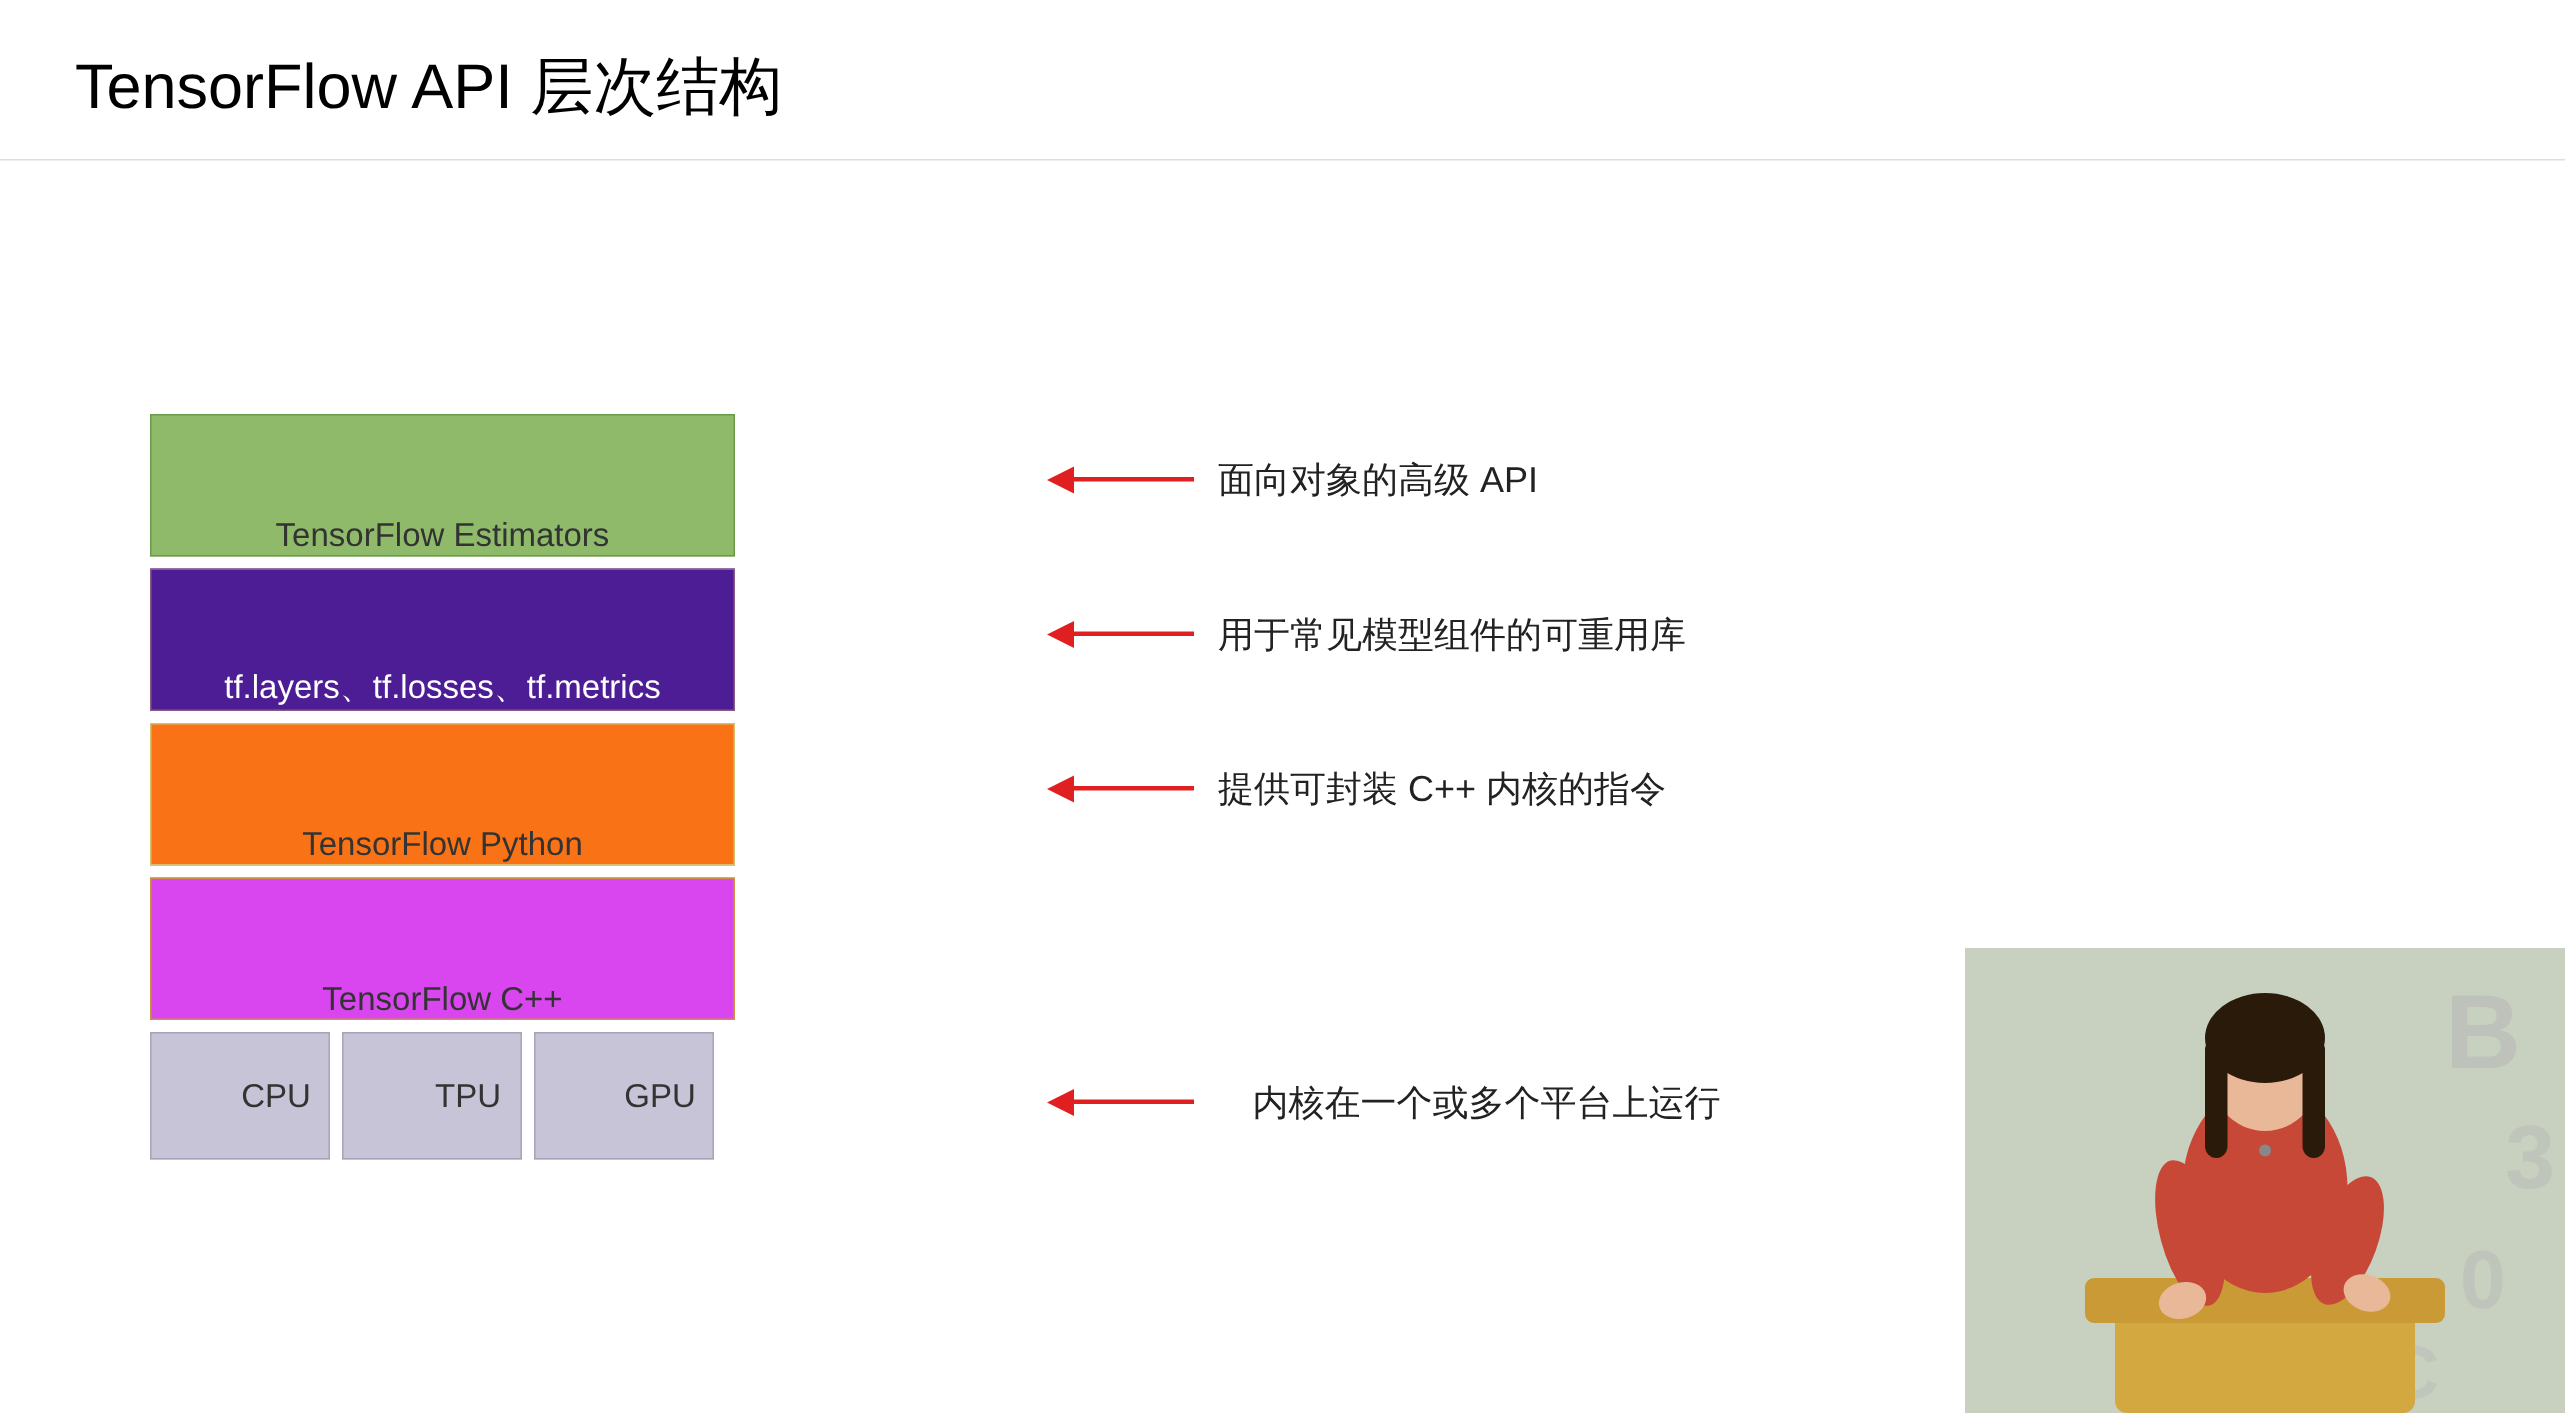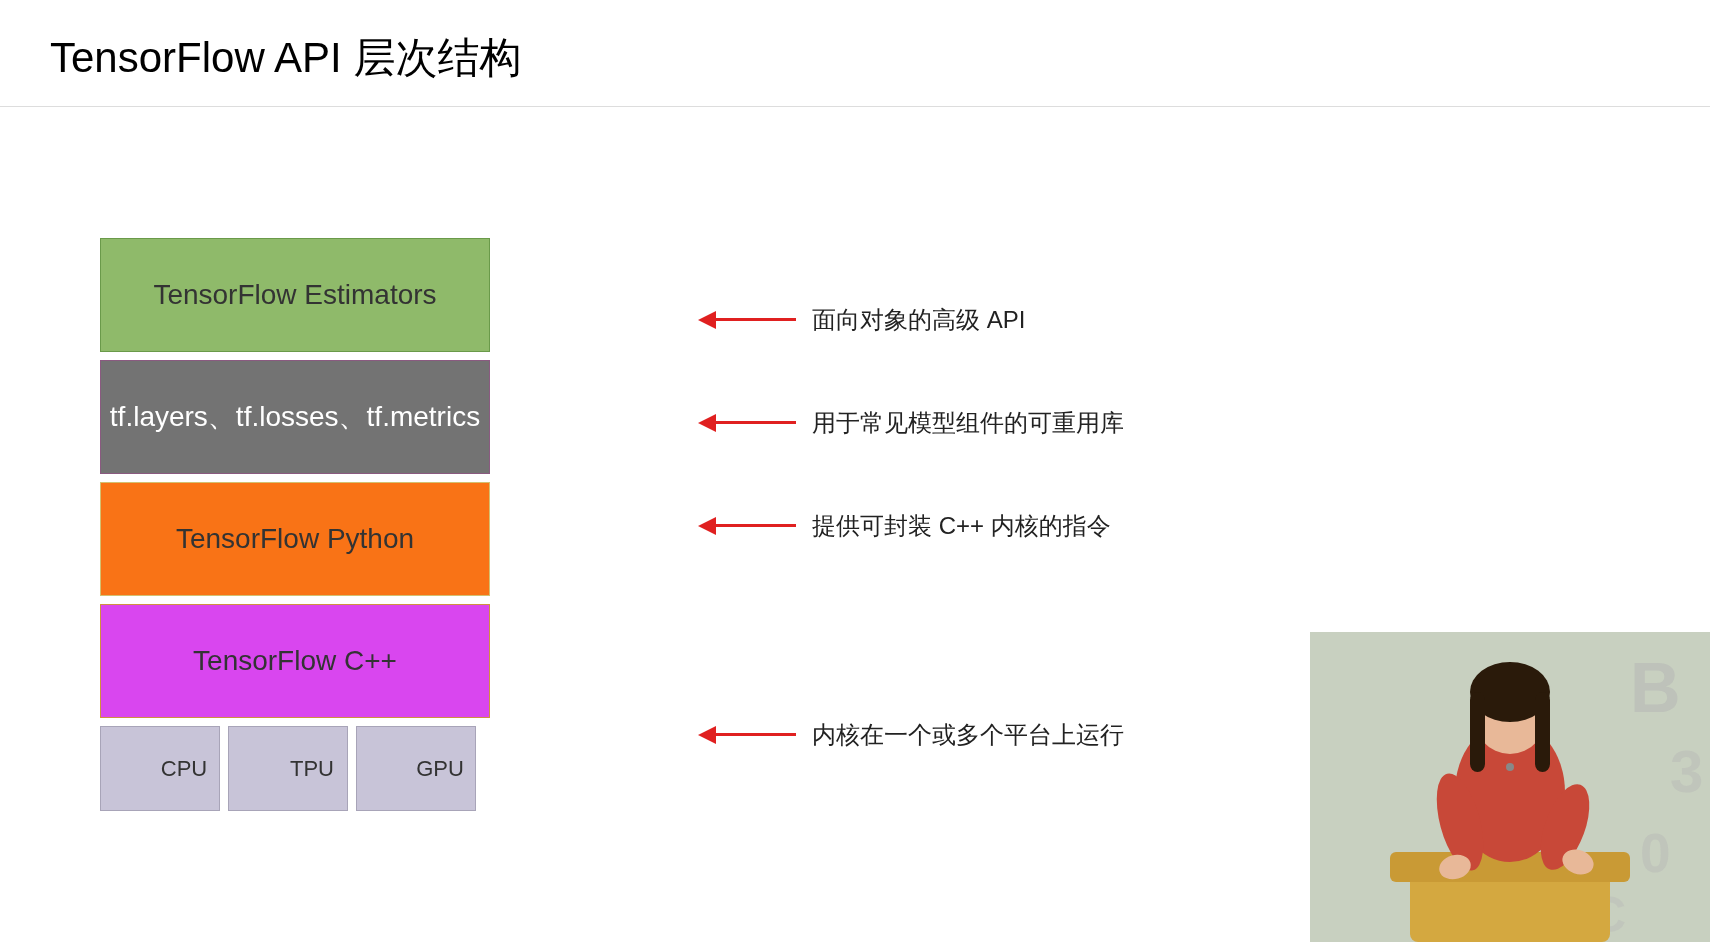--- a/index.html
+++ b/index.html
@@ -40,34 +40,34 @@
       width: 560px;
       flex-shrink: 0;
     }
     .layer-row {
       display: flex;
       align-items: stretch;
       margin-bottom: 8px;
     }
     .layer-box {
       width: 390px;
-      height: 114px;
-      display: flex;
-      align-items: center;
-      justify-content: center;
-      font-size: 28px;
+      height: 95px;
+      display: flex;
+      align-items: flex-end;
+      justify-content: center;
+      font-size: 22px;
       color: #333;
       border: 1.5px solid transparent;
     }
     .layer-estimators {
       background: #8fba6a;
       border-color: #6a9a4a;
     }
     .layer-tf-layers {
-      background: #737373;
+      background: #4c1d95;
       border-color: #8a5a80;
       color: #fff;
     }
     .layer-python {
       background: #f97316;
       border-color: #d4c070;
     }
     .layer-cpp {
       background: #d946ef;
       border-color: #d09040;
@@ -97,20 +97,21 @@
       gap: 0;
     }
     .annotation-item {
       display: flex;
       align-items: center;
       height: 103px;
     }
     .annotation-item.platform {
       height: 93px;
       margin-top: 8px;
+      gap: 23px;
     }
     .arrow {
       display: flex;
       align-items: center;
       margin-right: 16px;
       flex-shrink: 0;
     }
     .arrow-line {
       height: 3px;
       width: 80px;

